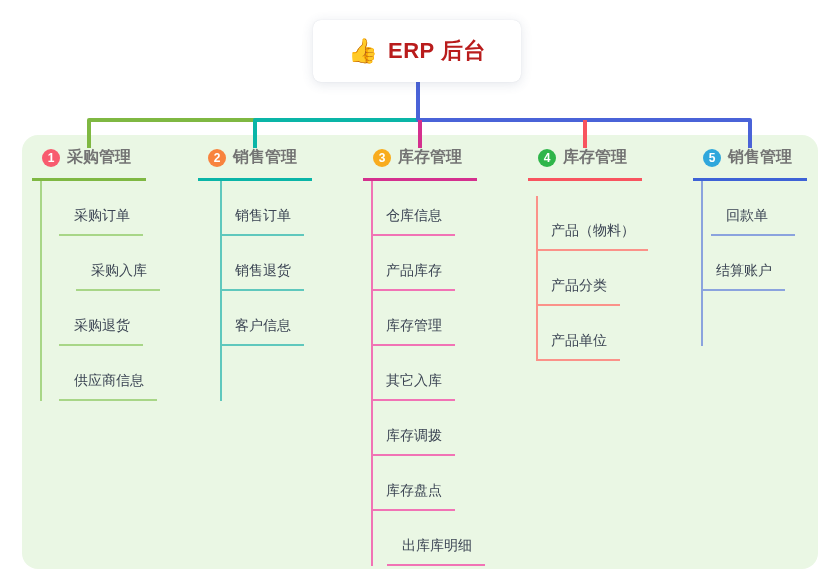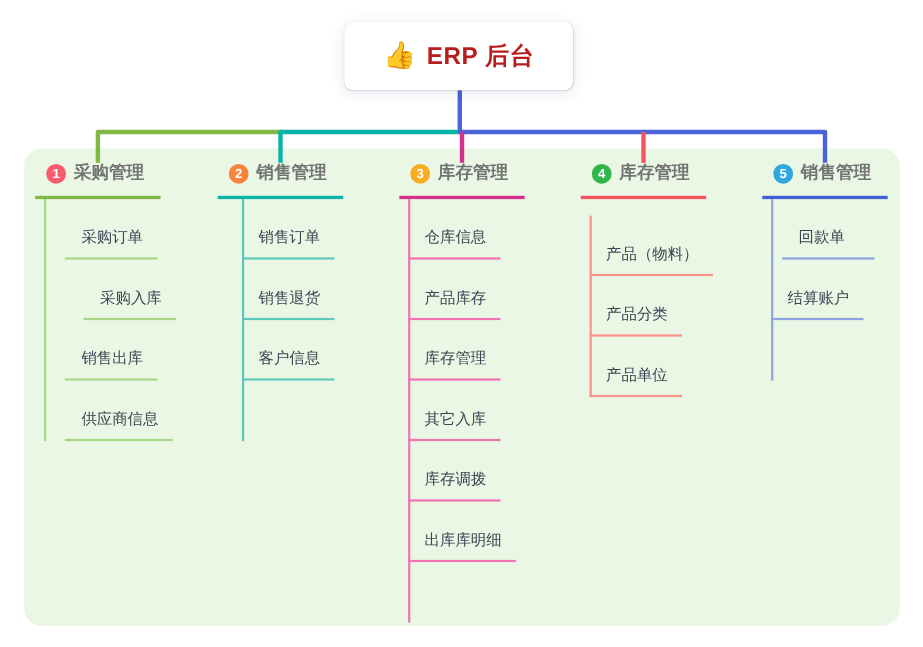--- a/index.html
+++ b/index.html
@@ -72,21 +72,21 @@
 
   <div id="branches-host">
       <div class="branch-header" style="left: 32px; border-bottom-color: rgb(127, 184, 66);">
         <span class="badge" style="background: rgb(248, 91, 110);">1</span>
         <span class="branch-title">采购管理</span>
       </div>
       <div class="children" style="left: 40px; padding-left: 19px;">
         <div class="vline" style="background: rgb(168, 214, 135); height: 220px;"></div>
         <div class="child" style="border-bottom-color: rgb(168, 214, 135);">采购订单</div>
         <div class="child" style="border-bottom-color: rgb(168, 214, 135); margin-left: 17px;">采购入库</div>
-        <div class="child" style="border-bottom-color: rgb(168, 214, 135);">销售出库</div>
+        <div class="child" style="border-bottom-color: rgb(168, 214, 135);">采购退货</div>
         <div class="child" style="border-bottom-color: rgb(168, 214, 135);">供应商信息</div>
       </div>
       <div class="branch-header" style="left: 198px; border-bottom-color: rgb(10, 181, 167);">
         <span class="badge" style="background: rgb(248, 131, 62);">2</span>
         <span class="branch-title">销售管理</span>
       </div>
       <div class="children" style="left: 220px;">
         <div class="vline" style="background: rgb(95, 200, 189); height: 220px;"></div>
         <div class="child" style="border-bottom-color: rgb(95, 200, 189);">销售订单</div>
         <div class="child" style="border-bottom-color: rgb(95, 200, 189);">销售退货</div>
@@ -96,21 +96,22 @@
         <span class="badge" style="background: rgb(248, 172, 30);">3</span>
         <span class="branch-title">库存管理</span>
       </div>
       <div class="children" style="left: 371px;">
         <div class="vline" style="background: rgb(241, 115, 181); height: 385px;"></div>
         <div class="child" style="border-bottom-color: rgb(241, 115, 181);">仓库信息</div>
         <div class="child" style="border-bottom-color: rgb(241, 115, 181);">产品库存</div>
         <div class="child" style="border-bottom-color: rgb(241, 115, 181);">库存管理</div>
         <div class="child" style="border-bottom-color: rgb(241, 115, 181);">其它入库</div>
         <div class="child" style="border-bottom-color: rgb(241, 115, 181);">库存调拨</div>
-        <div class="child" style="border-bottom-color: rgb(241, 115, 181);">出库库明细</div>
+        <div class="child" style="border-bottom-color: rgb(241, 115, 181);">库存盘点</div>
+        <div class="child" style="border-bottom-color: rgb(241, 115, 181); margin-left: 16px;">出库库明细</div>
       </div>
       <div class="branch-header" style="left: 528px; border-bottom-color: rgb(248, 84, 95);">
         <span class="badge" style="background: rgb(47, 181, 74);">4</span>
         <span class="branch-title">库存管理</span>
       </div>
       <div class="children" style="left: 536px; margin-top: 15px;">
         <div class="vline" style="background: rgb(251, 146, 137); height: 165px;"></div>
         <div class="child" style="border-bottom-color: rgb(251, 146, 137);">产品（物料）</div>
         <div class="child" style="border-bottom-color: rgb(251, 146, 137);">产品分类</div>
         <div class="child" style="border-bottom-color: rgb(251, 146, 137);">产品单位</div>

